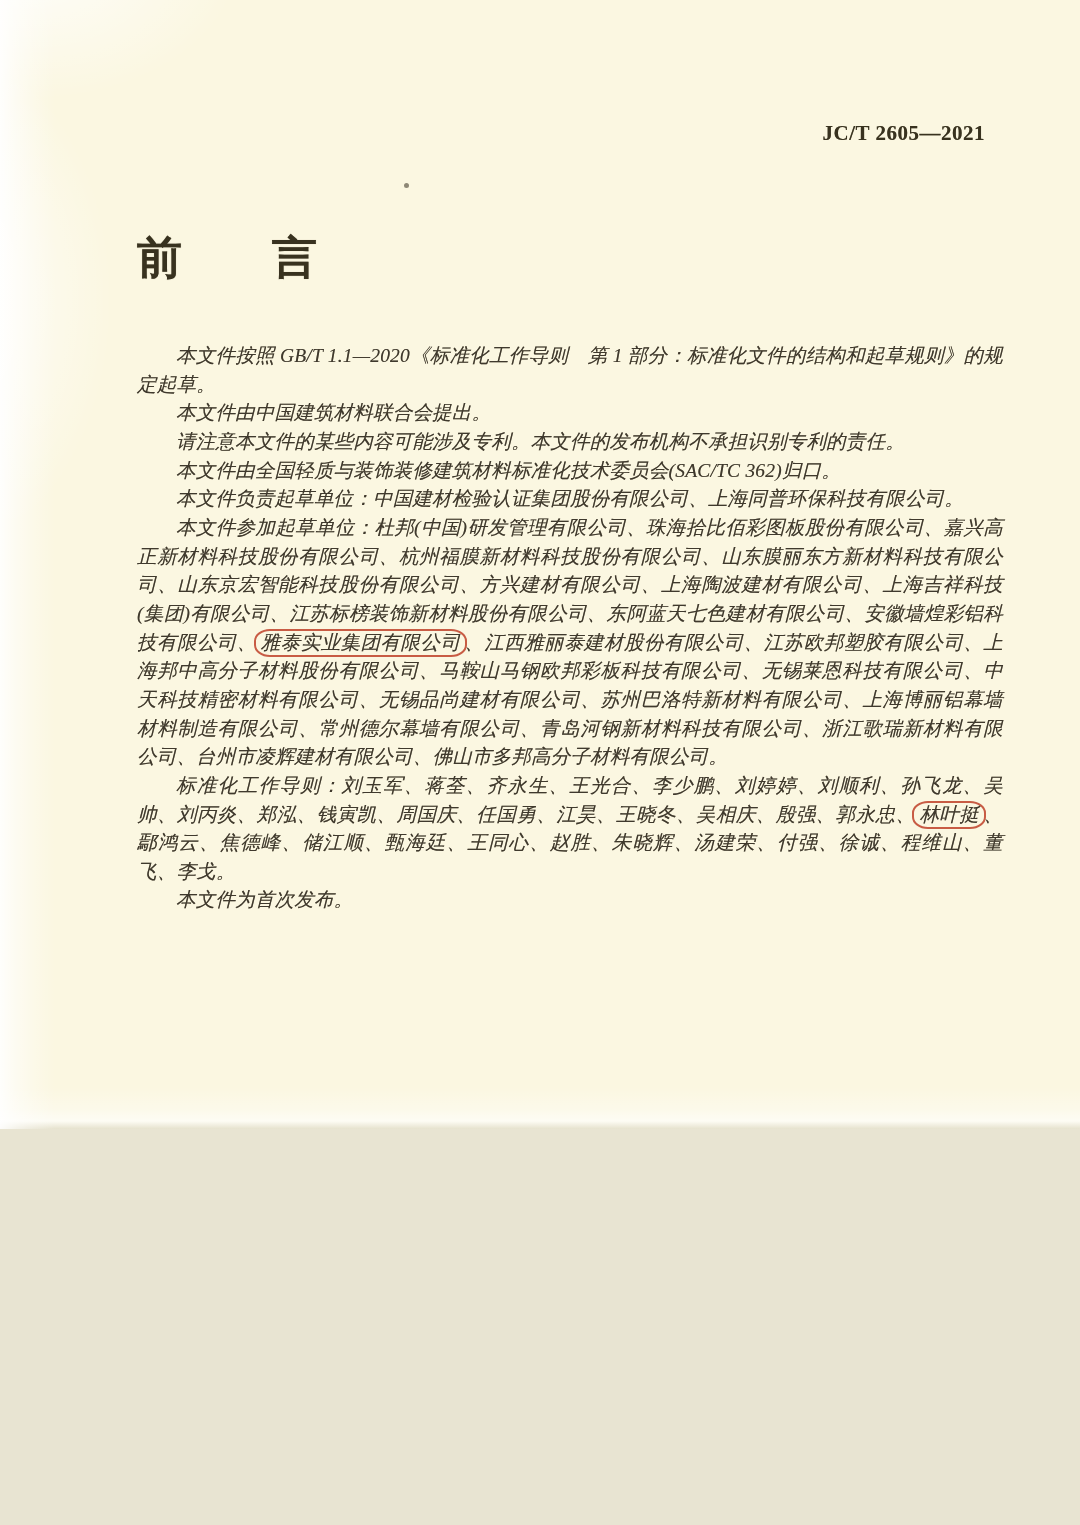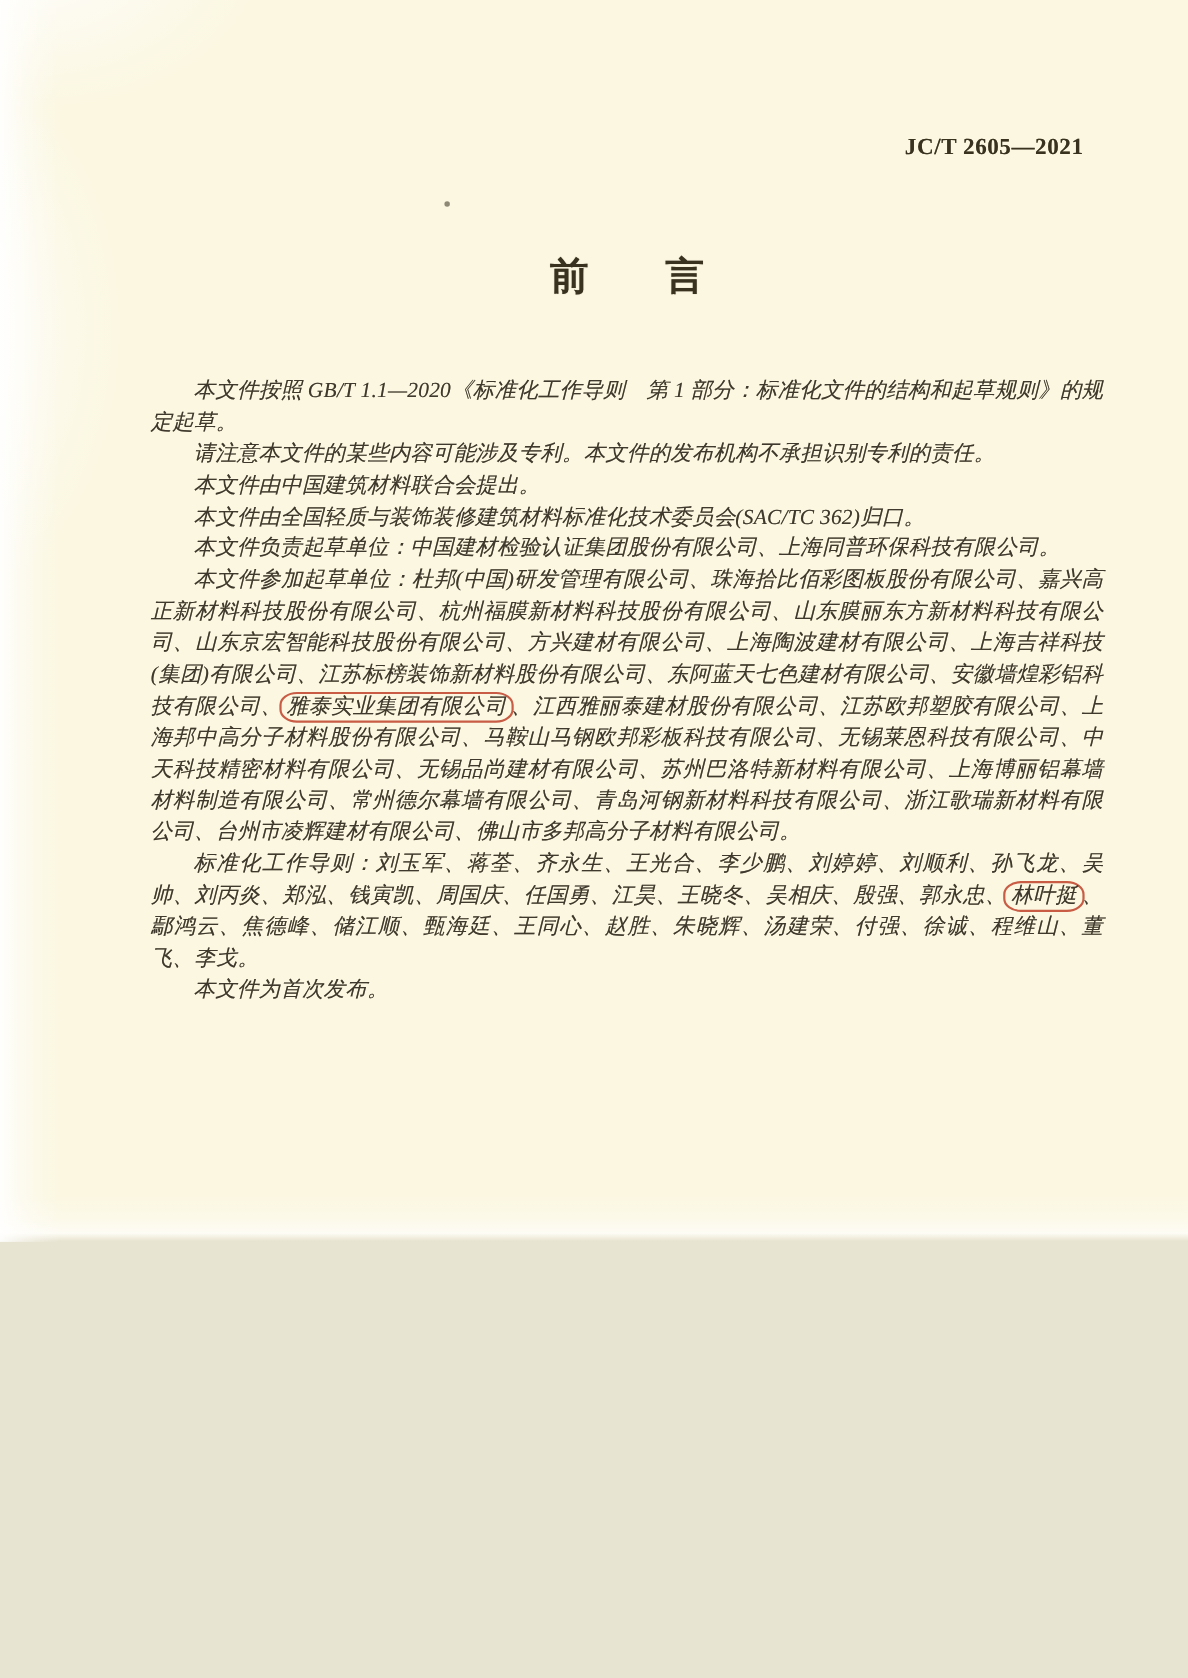--- a/index.html
+++ b/index.html
@@ -30,22 +30,21 @@
     font-weight: bold;
     letter-spacing: 0.5px;
     color: #38321f;
     text-shadow: 0 0 0.6px rgba(60,52,30,0.55);
   }
   .page-title {
     position: absolute;
     top: 228px;
     left: 137px;
     width: 866px;
-    text-align: center;
-    font-size: 35px;
+    font-size: 45px;
     font-weight: bold;
     color: #38321f;
     text-shadow: 0 0 0.7px rgba(60,52,30,0.6);
   }
   .speck {
     position: absolute;
     left: 404px;
     top: 183px;
     width: 5px;
     height: 5px;
@@ -94,23 +93,23 @@
   <div class="doc-number">JC/T 2605—2021</div>
 
   <div class="speck"></div>
 
   <div class="page-title">前　　言</div>
 
   <div class="body-text">
 
     <p>本文件按照 GB/T 1.1—2020《标准化工作导则　第 1 部分：标准化文件的结构和起草规则》的规定起草。</p>
 
+    <p>本文件由中国建筑材料联合会提出。</p>
+
     <p>请注意本文件的某些内容可能涉及专利。本文件的发布机构不承担识别专利的责任。</p>
-
-    <p>本文件由中国建筑材料联合会提出。</p>
 
     <p>本文件由全国轻质与装饰装修建筑材料标准化技术委员会(SAC/TC 362)归口。</p>
 
     <p>本文件负责起草单位：中国建材检验认证集团股份有限公司、上海同普环保科技有限公司。</p>
 
     <p><span>本文件参加起草单位：杜邦(中国)研发管理有限公司、珠海拾比佰彩图板股份有限公司、嘉兴高正新材料科技股份有限公司、杭州福膜新材料科技股份有限公司、山东膜丽东方新材料科技有限公司、山东京宏智能科技股份有限公司、方兴建材有限公司、上海陶波建材有限公司、上海吉祥科技(集团)有限公司、江苏标榜装饰新材料股份有限公司、东阿蓝天七色建材有限公司、安徽墙煌彩铝科技有限公司、</span><span class="red-oval">雅泰实业集团有限公司</span><span>、江西雅丽泰建材股份有限公司、江苏欧邦塑胶有限公司、上海邦中高分子材料股份有限公司、马鞍山马钢欧邦彩板科技有限公司、无锡莱恩科技有限公司、中天科技精密材料有限公司、无锡品尚建材有限公司、苏州巴洛特新材料有限公司、上海博丽铝幕墙材料制造有限公司、常州德尔幕墙有限公司、青岛河钢新材料科技有限公司、浙江歌瑞新材料有限公司、台州市凌辉建材有限公司、佛山市多邦高分子材料有限公司。</span></p>
 
     <p><span>标准化工作导则：刘玉军、蒋荃、齐永生、王光合、李少鹏、刘婷婷、刘顺利、孙飞龙、吴帅、刘丙炎、郑泓、钱寅凯、周国庆、任国勇、江昊、王晓冬、吴相庆、殷强、郭永忠、</span><span class="red-oval">林叶挺</span><span>、鄢鸿云、焦德峰、储江顺、甄海廷、王同心、赵胜、朱晓辉、汤建荣、付强、徐诚、程维山、董飞、李戈。</span></p>
 
     <p>本文件为首次发布。</p>

